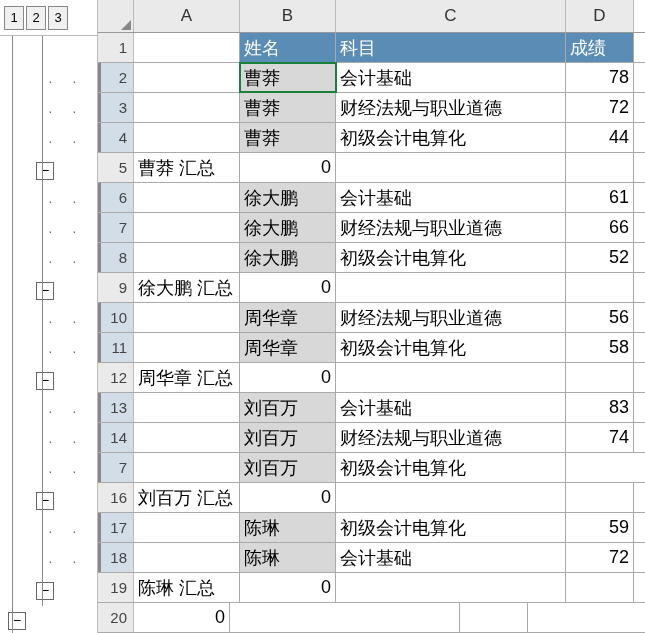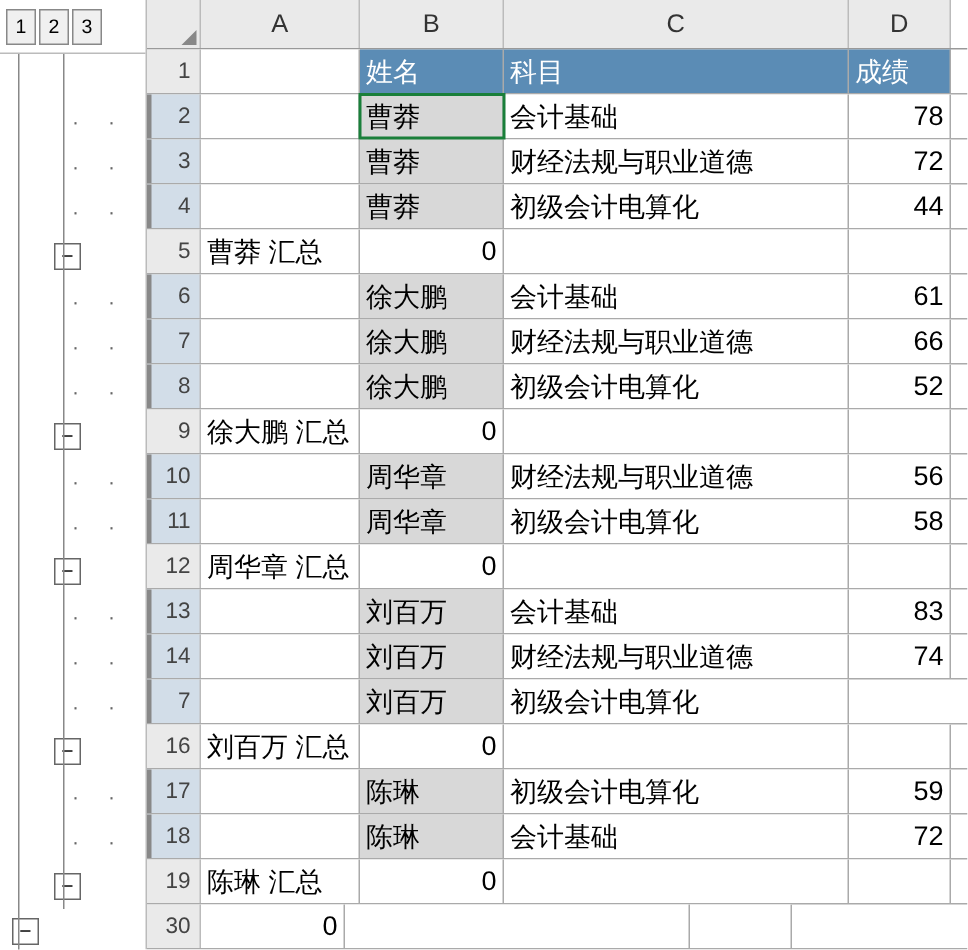--- a/index.html
+++ b/index.html
@@ -252,20 +252,20 @@
           <div class="cell col-D num">72</div>
         </div>
         <div class="row">
           <div class="row-header">19</div>
           <div class="cell col-A">陈琳 汇总</div>
           <div class="cell col-B num">0</div>
           <div class="cell col-C"></div>
           <div class="cell col-D num"></div>
         </div>
         <div class="row">
-          <div class="row-header">30</div>
+          <div class="row-header">20</div>
           <div class="cell col-B num">0</div>
           <div class="cell col-C"></div>
           <div class="cell col-D num"></div>
         </div>
       </div>
   </div>
 </div>
 
 </body></html>

